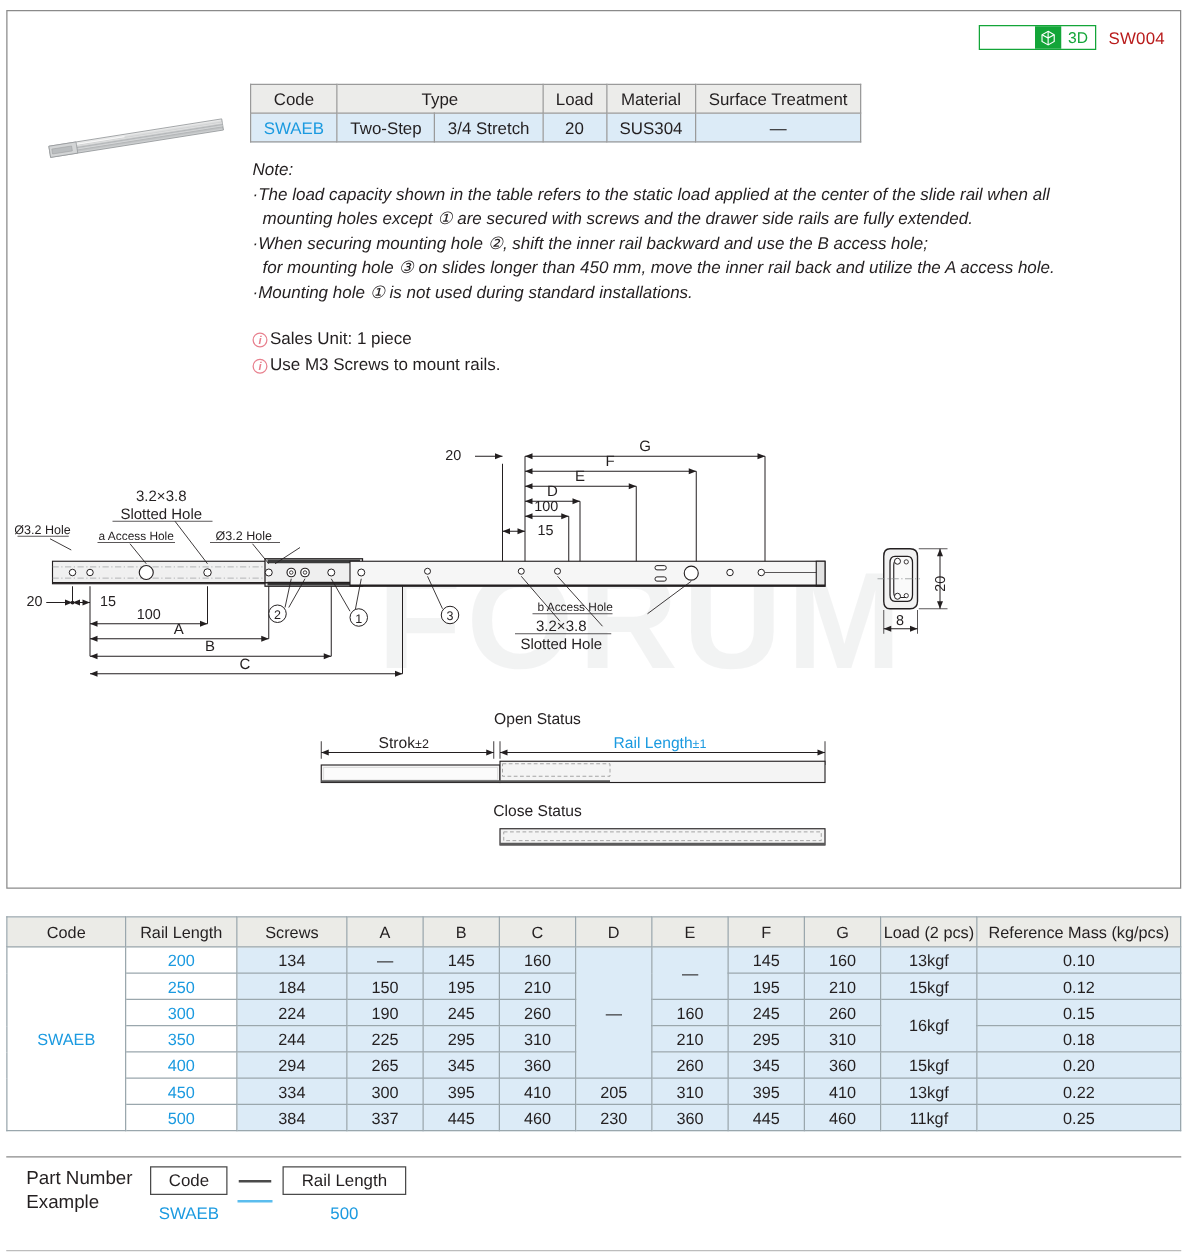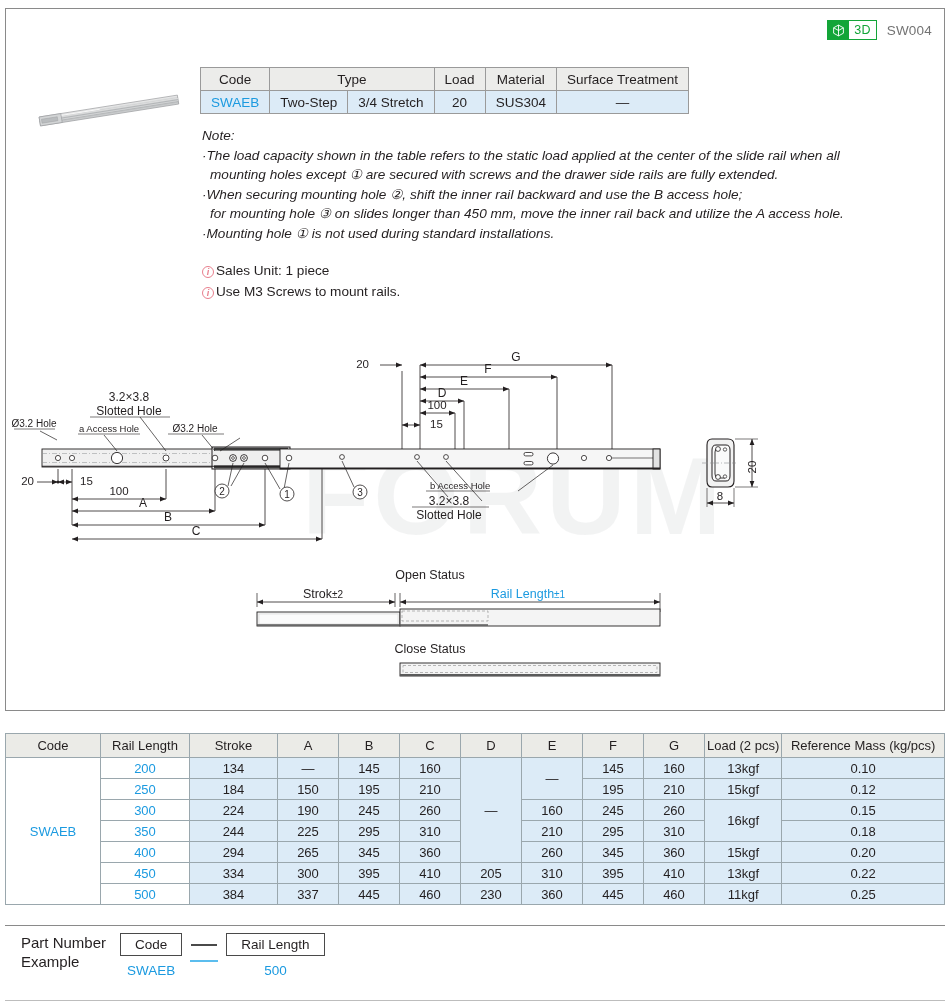--- a/index.html
+++ b/index.html
@@ -29,30 +29,31 @@
   
   #badge-row {
     position: absolute; right: 12px; top: 11px;
     display: flex; align-items: center; gap: 10px;
   }
   .badge3d {
     display: flex; align-items: stretch;
     border: 1px solid #13a538;
     height: 20px;
     background: #fff;
+    padding-left: 44px;
   }
   .badge3d .cube {
     width: 21px; background: #13a538;
     display: flex; align-items: center; justify-content: center;
   }
   .badge3d .lbl {
     color: #13a538; font-size: 12.5px; line-height: 18px;
     padding: 0 5px; letter-spacing: .2px;
   }
-  #code-sw { font-size: 13.5px; color: #737373; letter-spacing: .2px; }
+  #code-sw { font-size: 13.5px; color: #b91c1c; letter-spacing: .2px; }
 
   
   #product-photo {
     position: absolute; left: 28px; top: 78px;
     width: 150px; height: 48px;
   }
 
   
   #spec-table {
     position: absolute; left: 194px; top: 58px;
@@ -487,21 +488,21 @@
       </svg>
     </div>
 
   </div>
 
   <table id="data-table">
     <thead>
       <tr>
         <th style="width:95px">Code</th>
         <th style="width:89px">Rail Length</th>
-        <th style="width:88px">Stroke</th>
+        <th style="width:88px">Screws</th>
         <th style="width:61px">A</th>
         <th style="width:61px">B</th>
         <th style="width:61px">C</th>
         <th style="width:61px">D</th>
         <th style="width:61px">E</th>
         <th style="width:61px">F</th>
         <th style="width:61px">G</th>
         <th style="width:72px">Load (2 pcs)</th>
         <th>Reference Mass (kg/pcs)</th>
       </tr>

